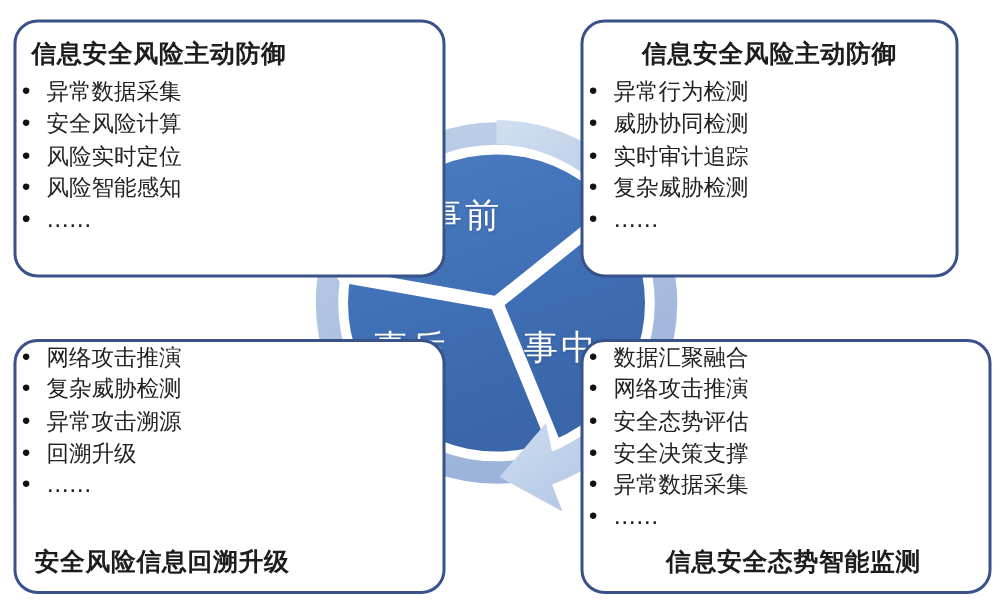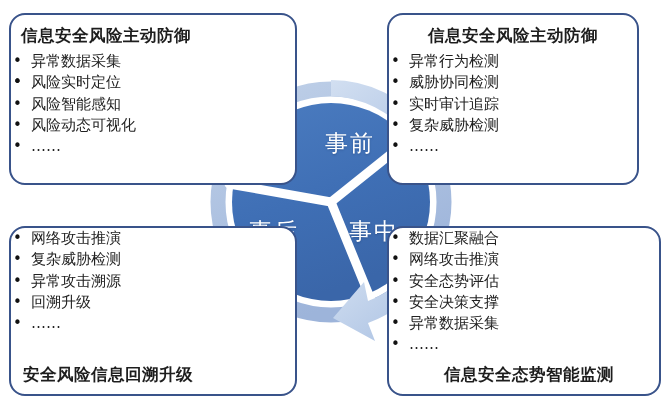--- a/index.html
+++ b/index.html
@@ -90,21 +90,21 @@
   .seg-label {
     position: absolute;
     color: #ffffff;
     font-size: 23px;
     font-weight: normal;
     letter-spacing: 2px;
     white-space: nowrap;
     text-shadow: 0 1px 2px rgba(30,55,100,.35);
     z-index: 4;
   }
-  .lbl-before { left: 72px;  top: 48px; margin-left: 40px; }
+  .lbl-before { left: 72px;  top: 48px; }
   .lbl-after  { left: 36px;  top: 136px; }
   .lbl-during { left: 136px; top: 136px; }
 </style>
 </head>
 <body>
 
 <div id="stage">
 
   <div id="wheel">
     <svg viewBox="0 0 246 250" xmlns="http://www.w3.org/2000/svg" aria-hidden="true">
@@ -169,24 +169,24 @@
 
     <span class="seg-label lbl-before">事前</span>
     <span class="seg-label lbl-after">事后</span>
     <span class="seg-label lbl-during">事中</span>
   </div>
 
   <div class="panel panel-tl">
     <div class="panel-title">信息安全风险主动防御</div>
     <ul class="bullets bl-tl">
       <li><span class="dot">•</span><span>异常数据采集</span></li>
-      <li><span class="dot">•</span></li>
+      <li><span class="dot">•</span><span>安全风险计算</span></li>
       <li><span class="dot">•</span><span>风险实时定位</span></li>
       <li><span class="dot">•</span><span>风险智能感知</span></li>
-      <li><span class="dot">•</span><span>风险动态可视化</span></li>
+      <li><span class="dot">•</span></li>
       <li><span class="dot">•</span><span>……</span></li>
     </ul>
   </div>
 
   <div class="panel panel-tr">
     <div class="panel-title">信息安全风险主动防御</div>
     <ul class="bullets bl-tr">
       <li><span class="dot">•</span><span>异常行为检测</span></li>
       <li><span class="dot">•</span><span>威胁协同检测</span></li>
       <li><span class="dot">•</span><span>实时审计追踪</span></li>

